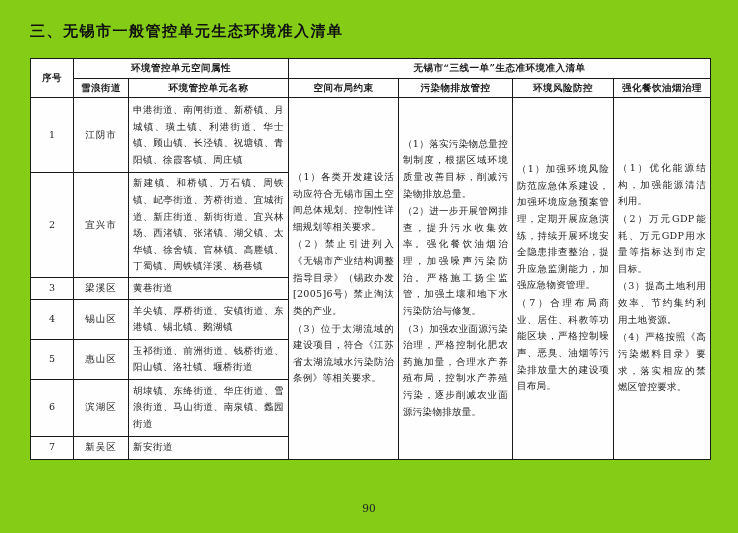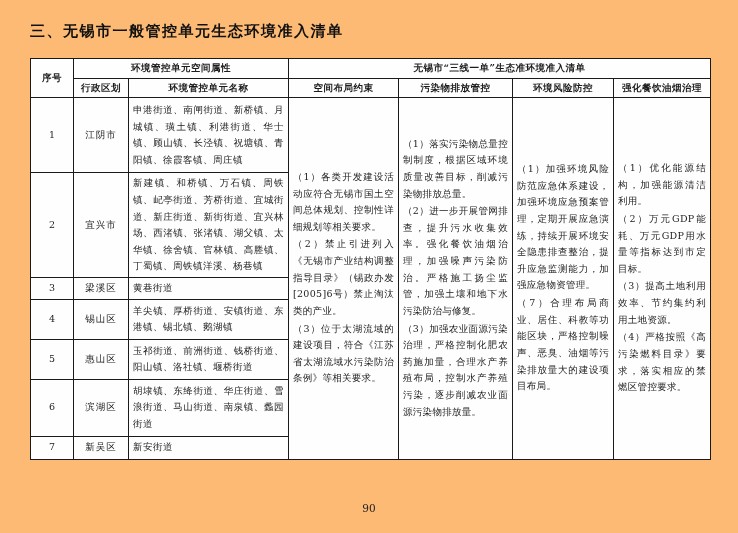--- a/index.html
+++ b/index.html
@@ -1,20 +1,20 @@
 <!DOCTYPE html>
 <html><head>
 <meta charset="utf-8">
 <style>
   html, body { margin: 0; padding: 0; background: #888; }
   .page {
     position: relative;
     width: 738px;
     height: 533px;
-    background: #fdba74;
+    background: #84cc16;
     font-family: "DejaVu Serif", "Liberation Serif", serif;
     color: #1c1c1c;
     overflow: hidden;
   }
   .doc-title {
     position: absolute;
     left: 30px;
     top: 22px;
     font-size: 15px;
     font-weight: bold;
@@ -77,21 +77,21 @@
       <col style="width:101px">
       <col style="width:97px">
     </colgroup>
     <thead>
       <tr style="height:18px">
         <th rowspan="2">序号</th>
         <th colspan="2">环境管控单元空间属性</th>
         <th colspan="4">无锡市“三线一单”生态准环境准入清单</th>
       </tr>
       <tr style="height:19px">
-        <th>行政区划</th>
+        <th>雪浪街道</th>
         <th>环境管控单元名称</th>
         <th>空间布局约束</th>
         <th>污染物排放管控</th>
         <th>环境风险防控</th>
         <th>强化餐饮油烟治理</th>
       </tr>
     </thead>
     <tbody>
       <tr style="height:75px">
         <td class="num">1</td>

